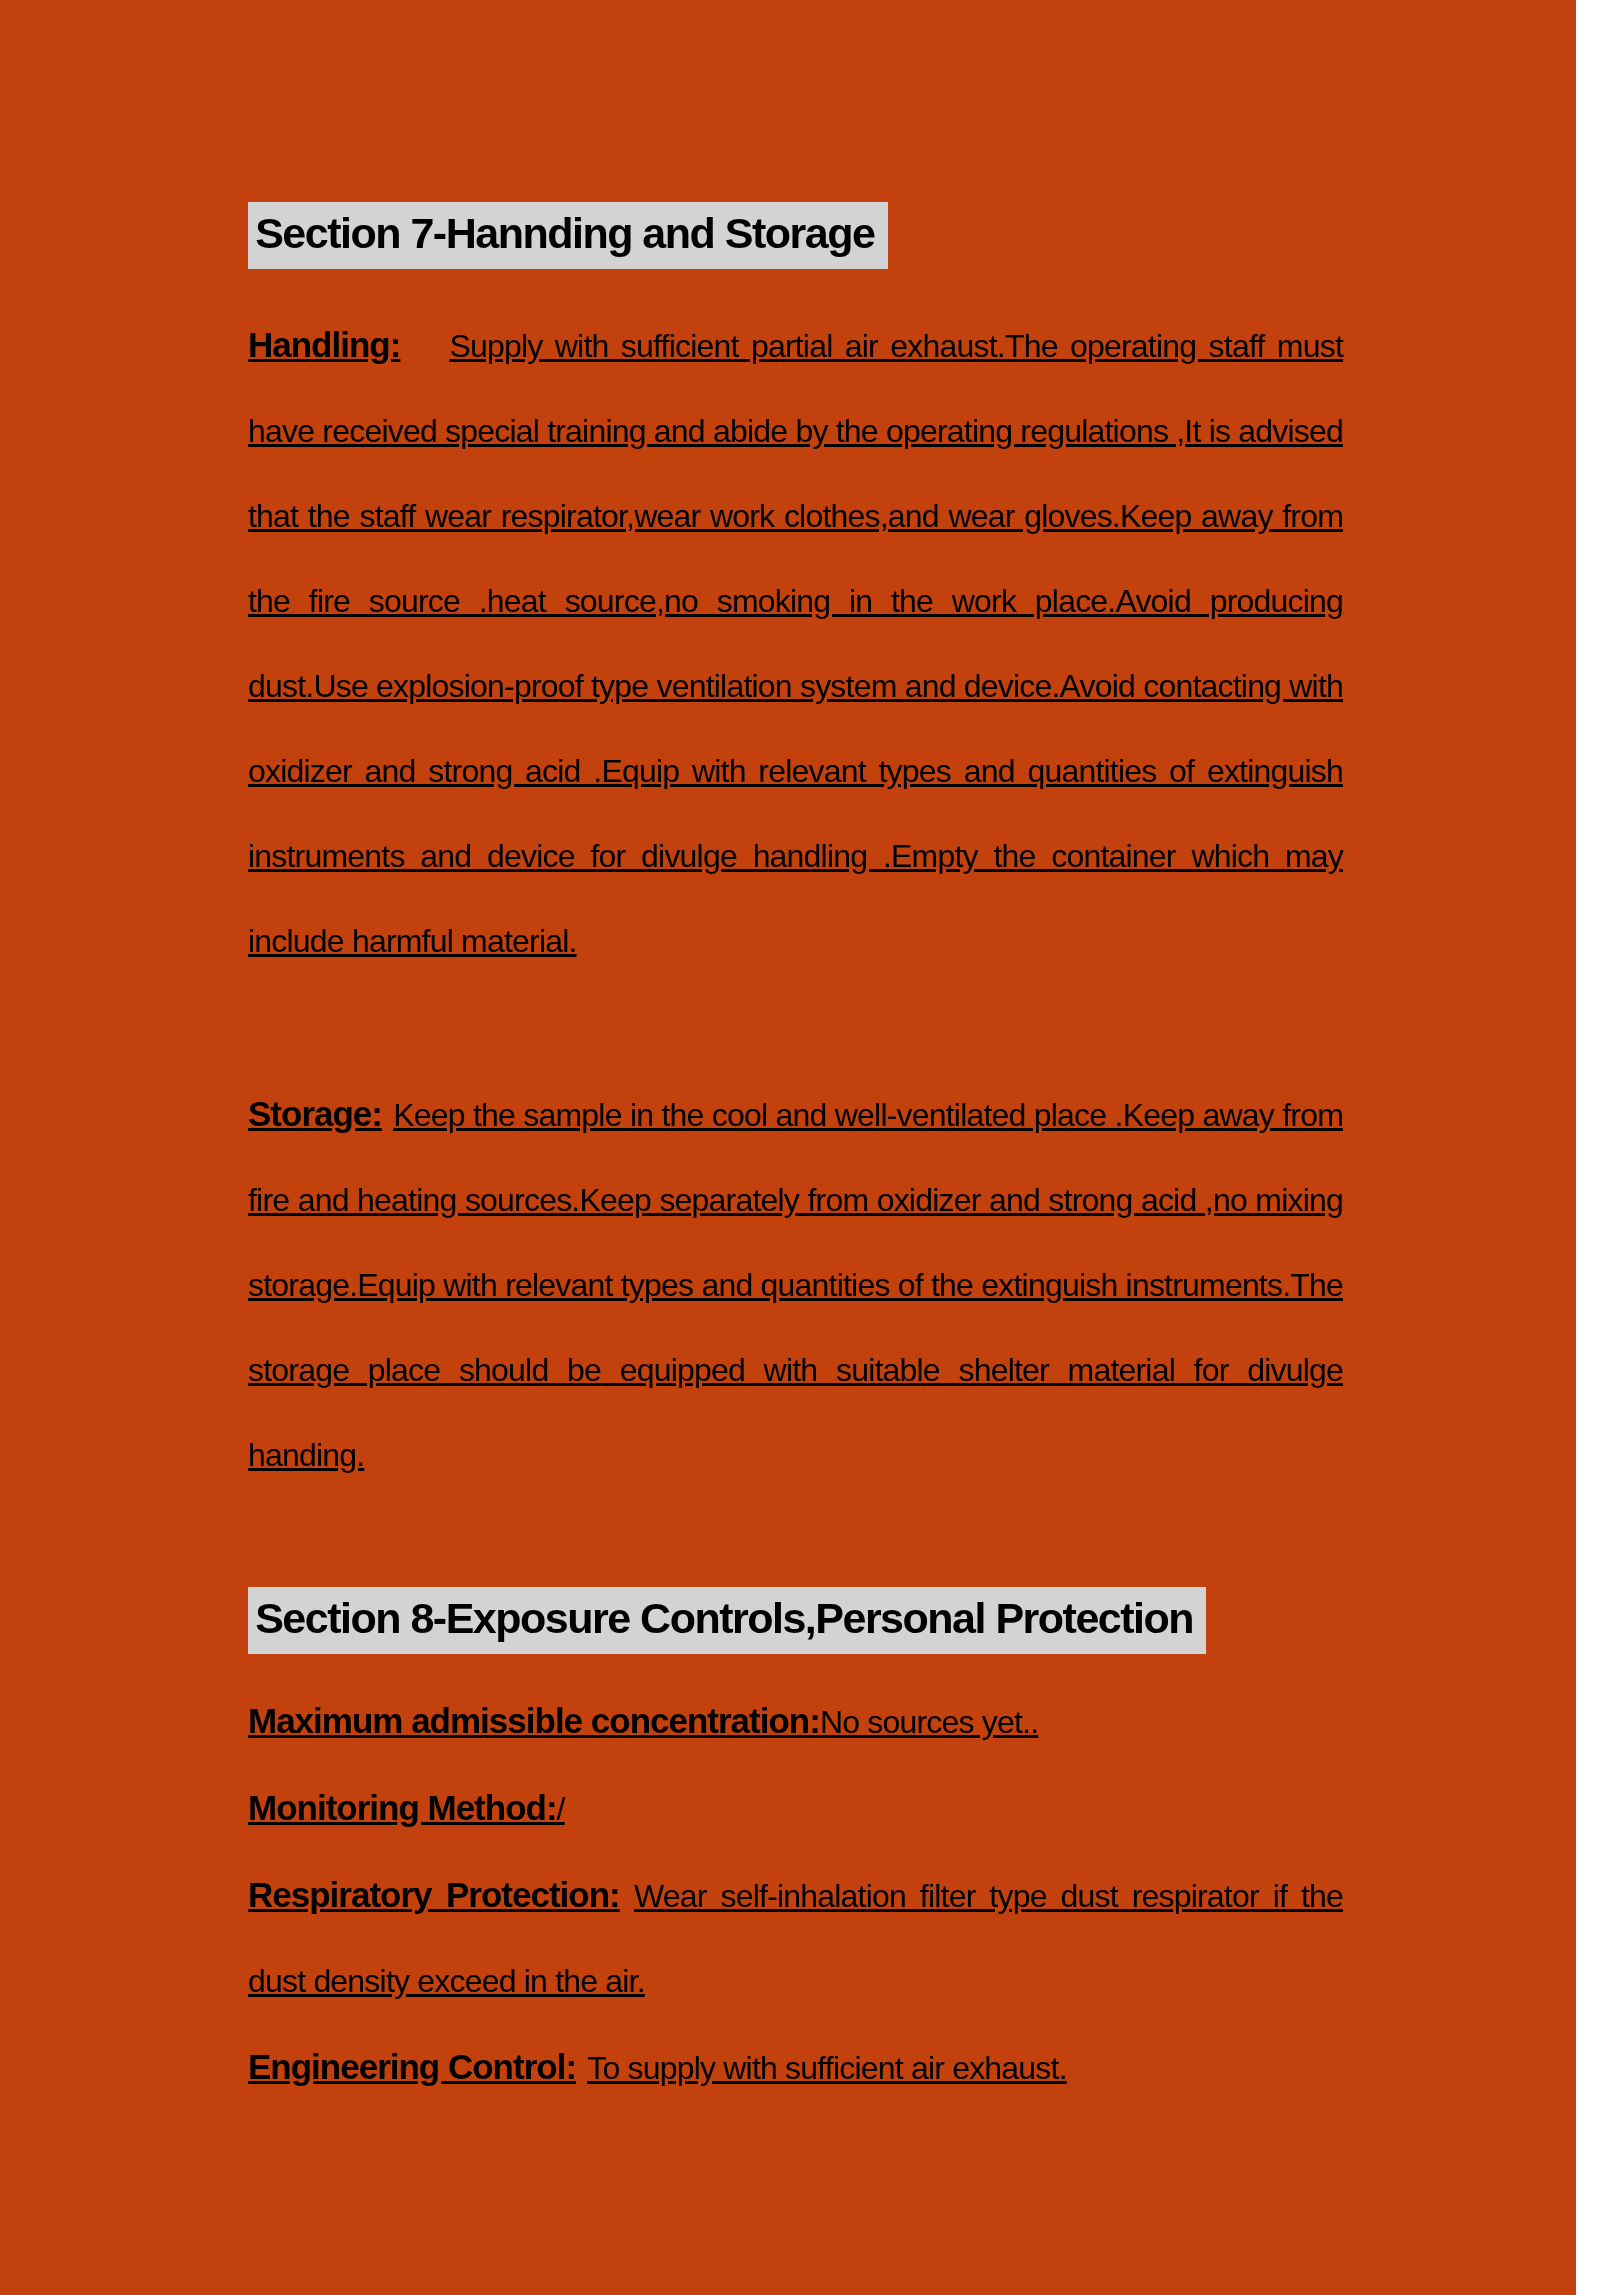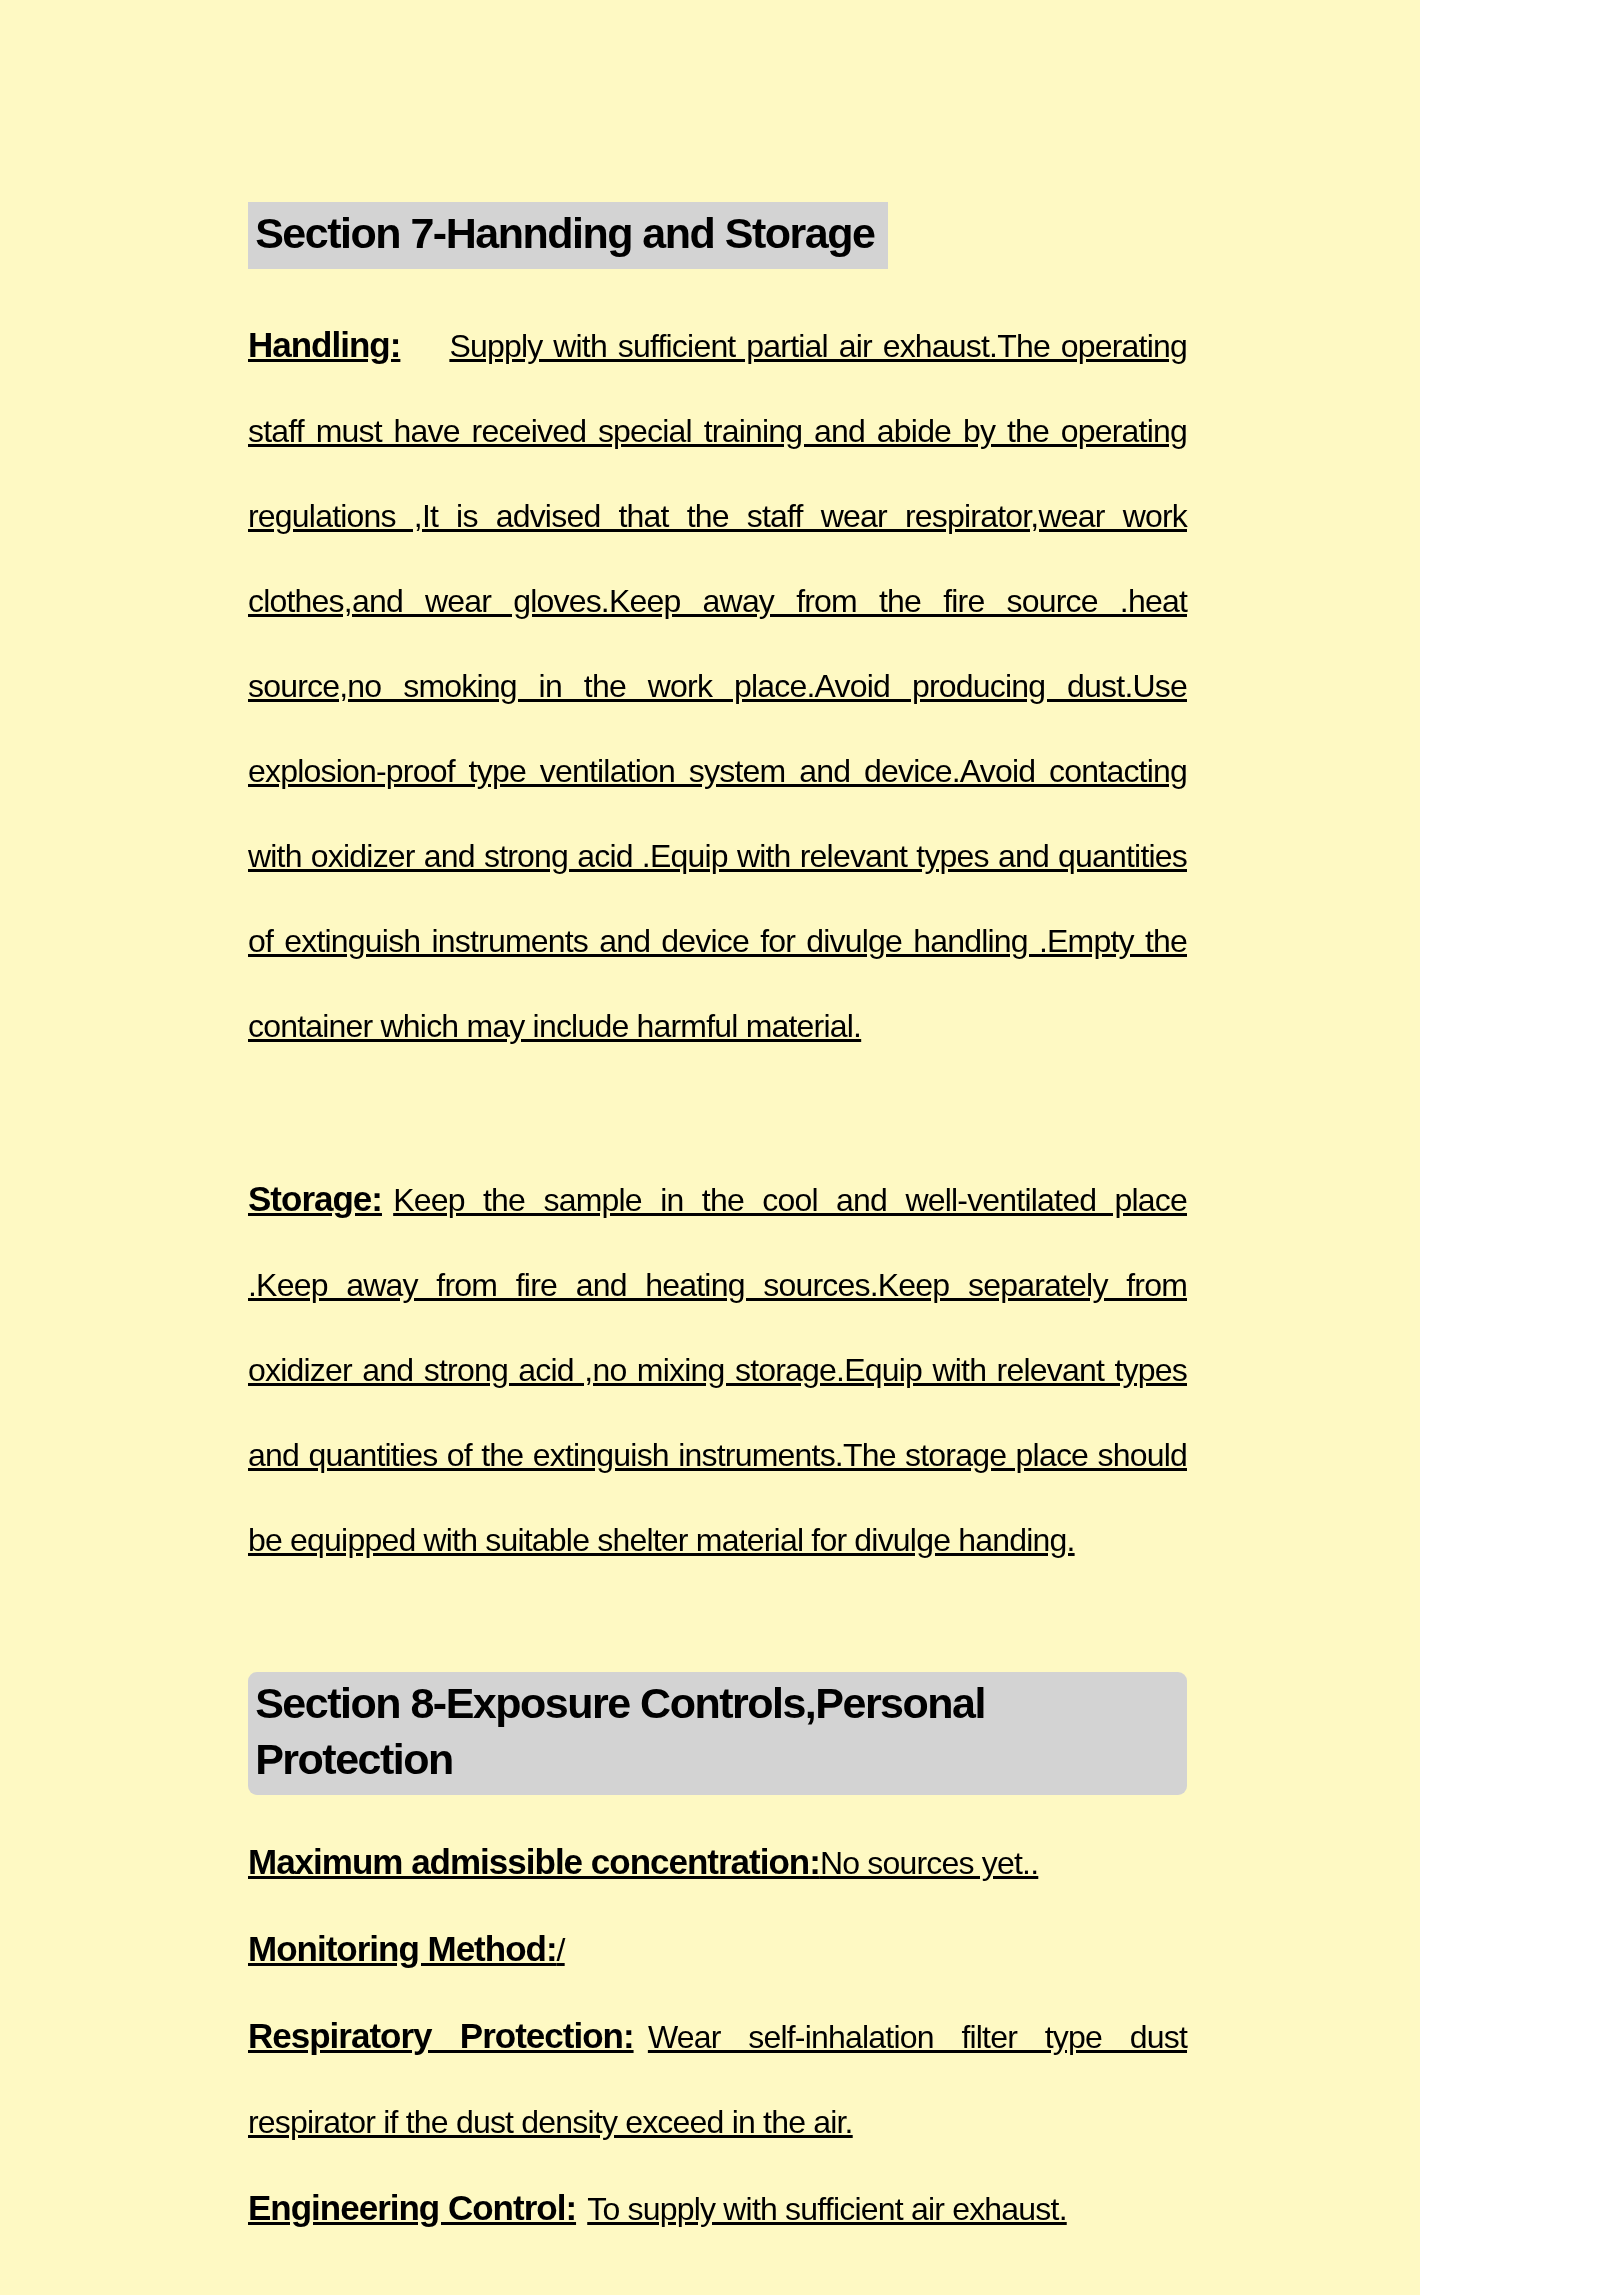--- a/index.html
+++ b/index.html
@@ -9,24 +9,24 @@
   }
   body {
     width: 1623px;
     height: 2295px;
     font-family: "Liberation Sans", sans-serif;
     color: #000000;
     overflow: hidden;
   }
   .page {
     box-sizing: border-box;
-    width: 1420px;
+    width: 1576px;
     height: 2295px;
     padding: 202px 233px 0 248px;
-    background: #fef9c3;
+    background: #c2410c;
   }
   .sec-heading {
     width: fit-content;
     background: #d3d3d3;
     font-weight: bold;
     font-size: 43px;
     letter-spacing: -1.5px;
     line-height: 1.3;
     padding: 4.1px 13.3px 7.2px 7.2px;
     margin: 0;
@@ -45,21 +45,21 @@
     letter-spacing: -1px;
   }
   .gap-lg  { margin-right: 49px; }
   .gap-md  { }
   .gap-sm  { margin-right: 11.2px; }
   .gap-xs  { margin-right: 14.3px; }
   .gap-none{ margin-right: 0; }
 
   #handling     { margin-top: 33px; }
   #storage      { margin-top: 87px; }
-  #sec8-heading { margin-top: 89px; border-radius: 9px; }
+  #sec8-heading { margin-top: 89px; }
   #sec8-list    { margin-top: 23.5px; }
 </style>
 </head>
 <body>
 
 <div class="page">
 
   <h1 class="sec-heading">Section 7-Hannding and Storage</h1>
 
   <p class="para" id="handling"><span class="run-label gap-lg">Handling:</span><span>Supply with sufficient partial air exhaust.The operating staff must have received special training and abide by the operating regulations ,It is advised that the staff wear respirator,wear work clothes,and wear gloves.Keep away from the fire source .heat source,no smoking in the work place.Avoid producing dust.Use explosion-proof type ventilation system and device.Avoid contacting with oxidizer and strong acid .Equip with relevant types and quantities of extinguish instruments and device for divulge handling .Empty the container which may include harmful material.</span></p>

